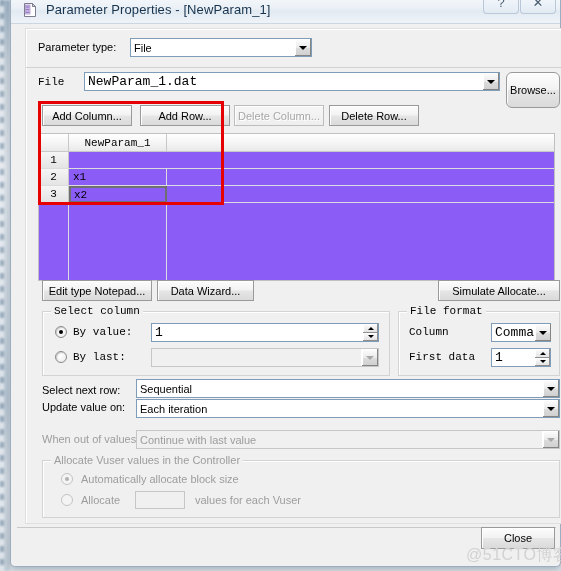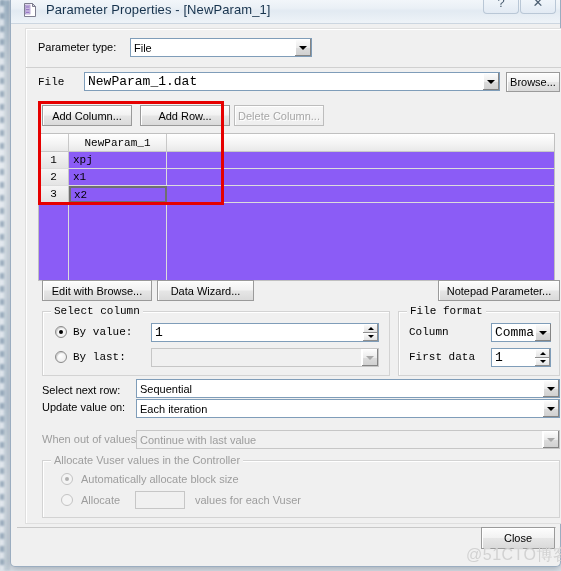--- a/index.html
+++ b/index.html
@@ -262,38 +262,38 @@
     </div>
     <div style="position:absolute;left:0;top:38px;width:539px;height:1px;background:#d0d0d0;"></div>
 
     <div style="position:absolute;left:12px;top:47px;" class="lbl-mono">File</div>
     <div class="field" style="position:absolute;left:58px;top:43px;width:416px;height:19px;">
       <span>NewParam_1.dat</span>
       <span class="cbarrow">
           <i class="tri"></i>
         </span>
     </div>
-    <div class="btn lbl-mono" style="position:absolute;left:480px;top:43px;width:54px;height:20px;">Browse...</div>
+    <div class="btn lbl-mono" style="position:absolute;left:480px;top:43px;width:54px;height:36px;border-radius:6px;">Browse...</div>
 
     <div style="position:absolute;left:6px;top:72px;width:527px;height:185px;">
 
       <div class="btn" style="position:absolute;left:10px;top:4px;width:90px;height:21px;">Add Column...</div>
       <div class="btn" style="position:absolute;left:108px;top:4px;width:90px;height:21px;">Add Row...</div>
       <div class="btn dis" style="position:absolute;left:202px;top:4px;width:90px;height:21px;">Delete Column...</div>
+      <div class="btn" style="position:absolute;left:297px;top:4px;width:90px;height:21px;">Delete Row...</div>
 
       <div id="grid">
         <div class="hdrrow">
           <div class="hdr-corner"></div>
           <div class="hdr-cell">NewParam_1</div>
           <div class="hdr-rest"></div>
         </div>
 
         <div class="row">
           <div class="rn">1</div>
-          <div class="cell">xpj</div>
           <div class="cell-rest"></div>
         </div>
         <div class="row">
           <div class="rn">2</div>
           <div class="cell">x1</div>
           <div class="cell-rest"></div>
         </div>
         <div class="row">
           <div class="rn">3</div>
           <div class="cell sel">x2</div>
@@ -318,23 +318,23 @@
           </div>
         <div class="blankrow">
             <div class="c1"></div>
             <div class="c2"></div>
           </div>
       </div>
 
       <div id="redbox"></div>
     </div>
 
-    <div class="btn" style="position:absolute;left:16px;top:251px;width:110px;height:21px;">Edit with Browse...</div>
+    <div class="btn" style="position:absolute;left:16px;top:251px;width:110px;height:21px;">Edit type Notepad...</div>
     <div class="btn" style="position:absolute;left:131px;top:251px;width:97px;height:21px;">Data Wizard...</div>
-    <div class="btn" style="position:absolute;left:412px;top:251px;width:122px;height:21px;">Notepad Parameter...</div>
+    <div class="btn" style="position:absolute;left:412px;top:251px;width:122px;height:21px;">Simulate Allocate...</div>
 
     <div class="group" style="left:16px;top:282px;width:348px;height:65px;">
       <div class="gtitle">Select column</div>
 
       <div class="radio" style="left:12px;top:14px;">
         <div class="dot"></div>
       </div>
       <div class="lbl-mono" style="position:absolute;left:30px;top:14px;">By value:</div>
       <div class="field" style="position:absolute;left:108px;top:11px;width:228px;height:19px;">
         <span>1</span>

